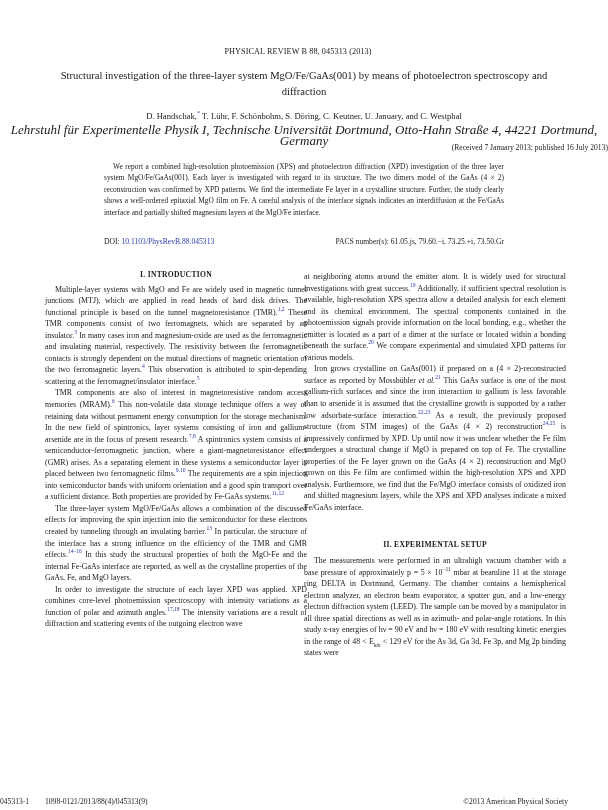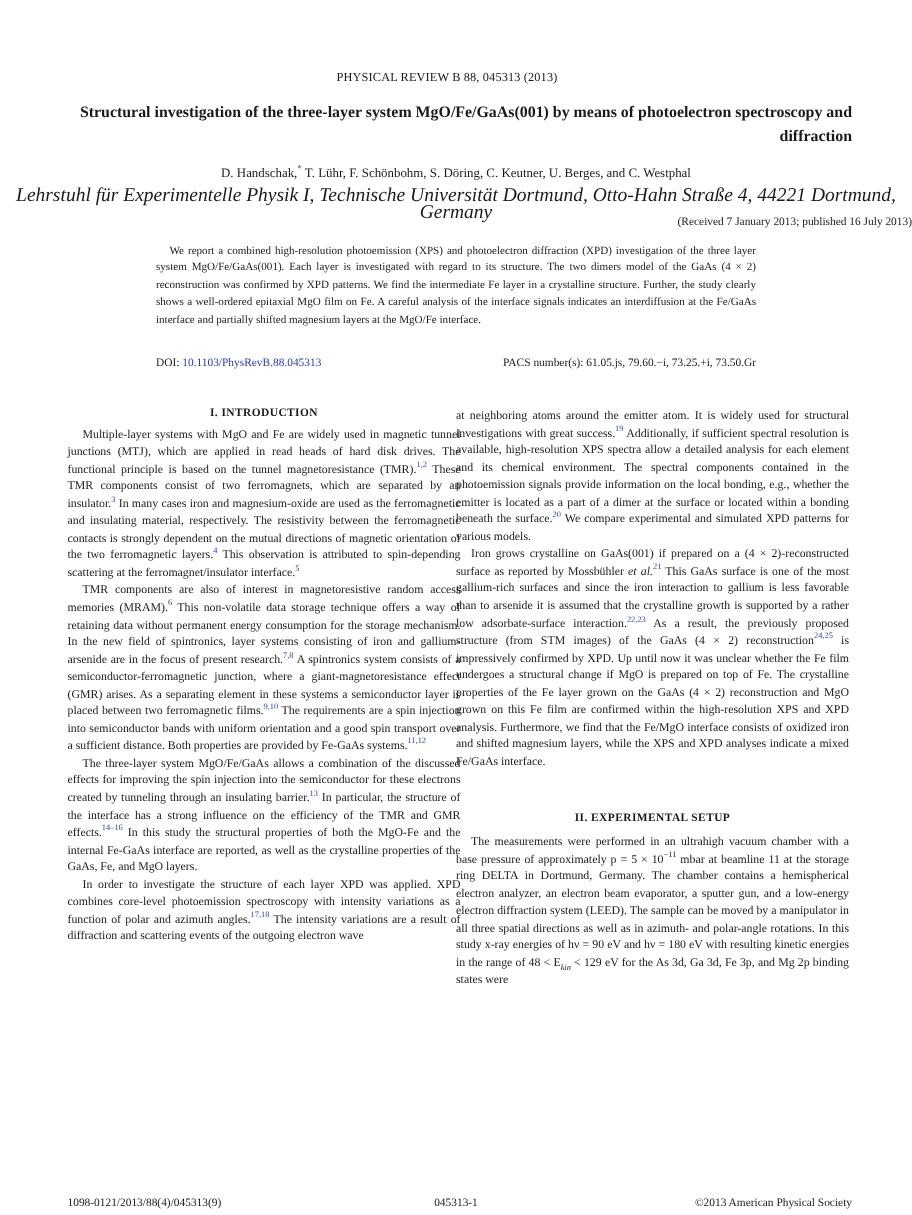--- a/index.html
+++ b/index.html
@@ -1,49 +1,49 @@
 <!DOCTYPE html>
 <html><head>
 <meta charset="utf-8">
 <style>
   html, body { margin: 0; padding: 0; background: #ffffff; }
   body { width: 608px; height: 810px; position: relative; overflow: hidden;
          font-family: "Liberation Serif", "DejaVu Serif", serif; color: #1a1a1a; }
   .abs { position: absolute; }
   .journal { top: 47px; left: 0; width: 596px; text-align: center; font-size: 8.2px; letter-spacing: 0.1px; }
-  .title { top: 68px; left: 40px; width: 528px; text-align: right; font-weight: bold; font-size: 10.6px; line-height: 16px; }
+  .title { top: 68px; left: 40px; width: 528px; text-align: center; font-weight: normal; font-size: 10.6px; line-height: 16px; }
   .authors { top: 110px; left: 0; width: 608px; text-align: center; font-size: 8.6px; }
   .authors sup { color: #2a3ba8; font-size: 6px; }
   .affil { top: 124px; left: 0; width: 608px; text-align: center; font-style: italic; font-size: 13px; line-height: 11.2px; }
   .received { top: 143px; left: 0; width: 608px; text-align: right; font-size: 7.6px; }
   .abstract { top: 161px; left: 104px; width: 400px; font-size: 7.4px; line-height: 11.4px; text-align: justify; text-indent: 9px; }
   .doi-row { top: 237px; left: 104px; width: 400px; font-size: 7.6px; display: flex; justify-content: space-between; }
   .doi-link { color: #2a3ba8; }
   .col { top: 265px; width: 262px; font-size: 7.9px; line-height: 11.55px; text-align: justify; }
   .col.left { left: 45px; }
   .col.right { left: 304px; top: 271px; }
   .sec-head { text-align: center; font-weight: bold; font-size: 7.6px; letter-spacing: 0.3px; margin: 4px 0 3px 0; }
   .sec-head.gap { margin-top: 26px; margin-bottom: 4px; }
   p { margin: 0; text-indent: 10px; }
   p.noindent { text-indent: 0; }
   sup.ref { color: #2a3ba8; font-size: 5.6px; line-height: 0; }
   .footer { top: 797px; font-size: 7.6px; }
   .footer.l { left: 45px; }
-  .footer.c { left: 0; width: 608px; text-align: center; }
+  .footer.c { left: 0; width: 608px; text-align: left; }
   .footer.r { right: 40px; }
 </style>
 </head>
 <body>
 
 <div class="abs journal">PHYSICAL REVIEW B 88, 045313 (2013)</div>
 
 <div class="abs title">Structural investigation of the three-layer system MgO/Fe/GaAs(001) by means of photoelectron spectroscopy and diffraction</div>
 
 <div class="abs authors">
-  <span>D. Handschak,</span><sup>*</sup><span> T. Lühr, F. Schönbohm, S. Döring, C. Keutner, U. Berges, and C. Westphal</span>
+  <span>D. Handschak,</span><sup>*</sup><span> T. Lühr, F. Schönbohm, S. Döring, C. Keutner, U. January, and C. Westphal</span>
 </div>
 
 <div class="abs affil">
   <div>Lehrstuhl für Experimentelle Physik I, Technische Universität Dortmund, Otto-Hahn Straße 4, 44221 Dortmund, Germany</div>
 </div>
 
 <div class="abs received">(Received 7 January 2013; published 16 July 2013)</div>
 
 <div class="abs abstract">We report a combined high-resolution photoemission (XPS) and photoelectron diffraction (XPD) investigation of the three layer system MgO/Fe/GaAs(001). Each layer is investigated with regard to its structure. The two dimers model of the GaAs (4 × 2) reconstruction was confirmed by XPD patterns. We find the intermediate Fe layer in a crystalline structure. Further, the study clearly shows a well-ordered epitaxial MgO film on Fe. A careful analysis of the interface signals indicates an interdiffusion at the Fe/GaAs interface and partially shifted magnesium layers at the MgO/Fe interface.</div>
 

